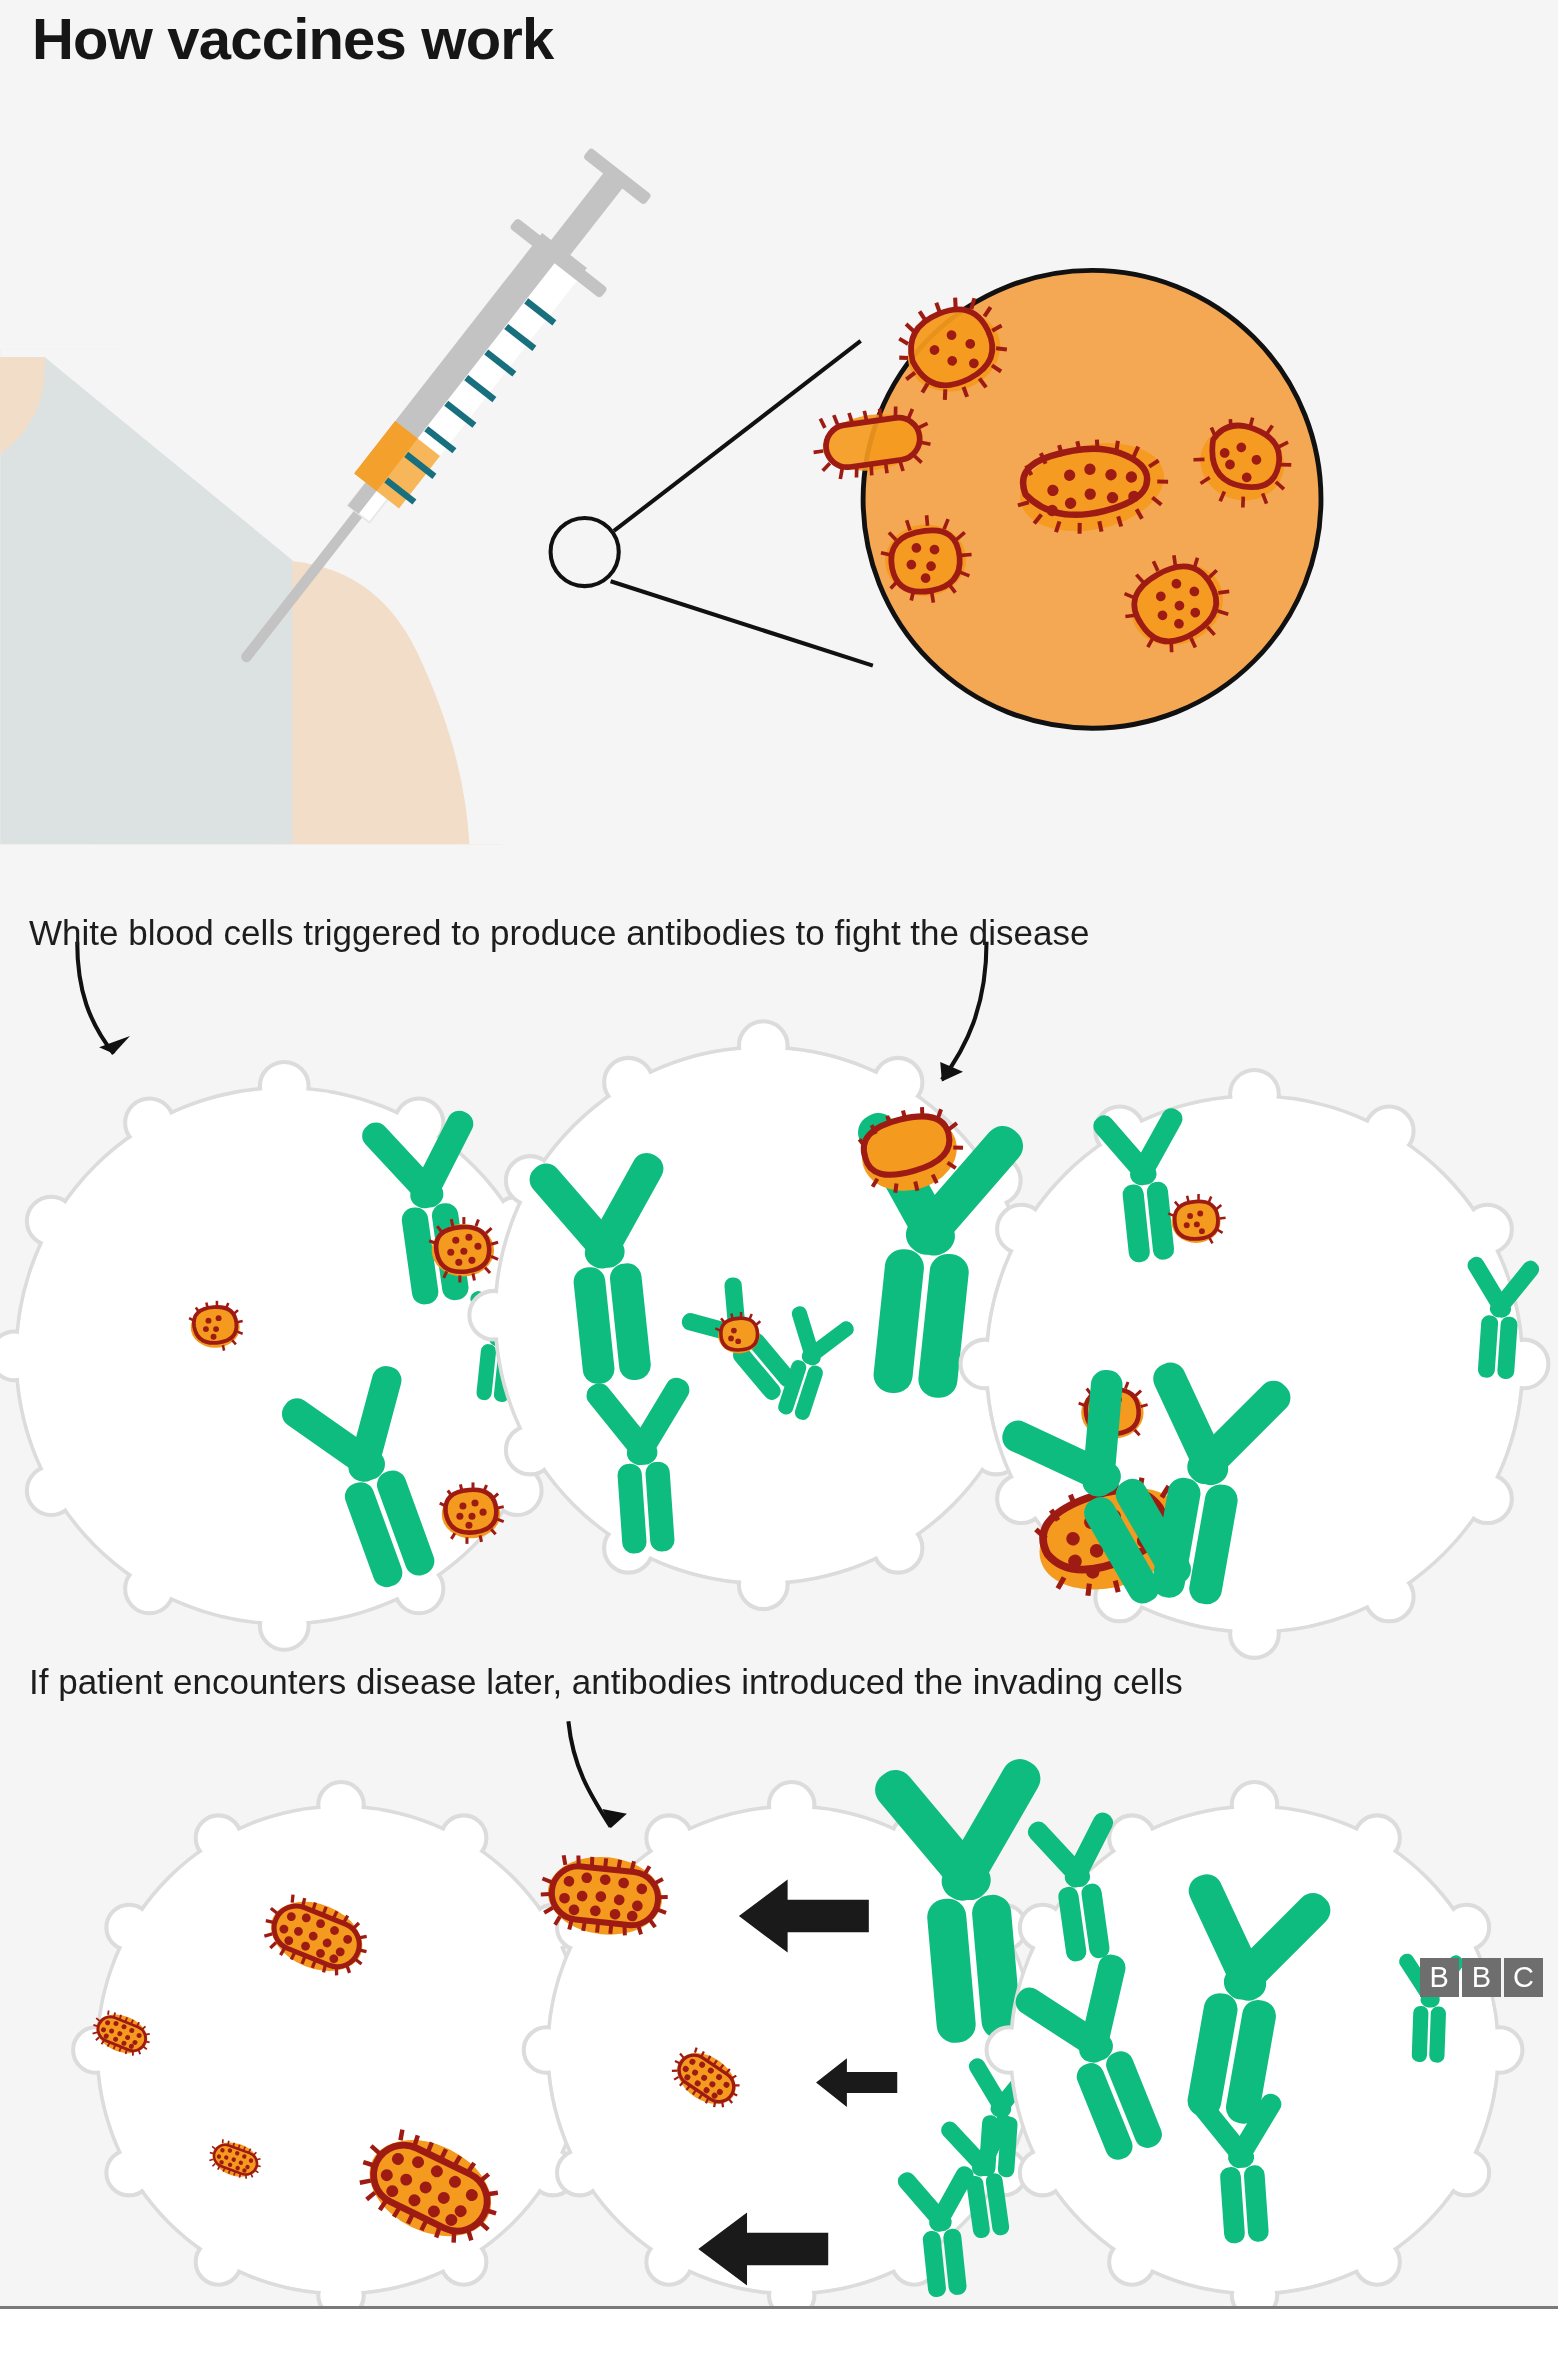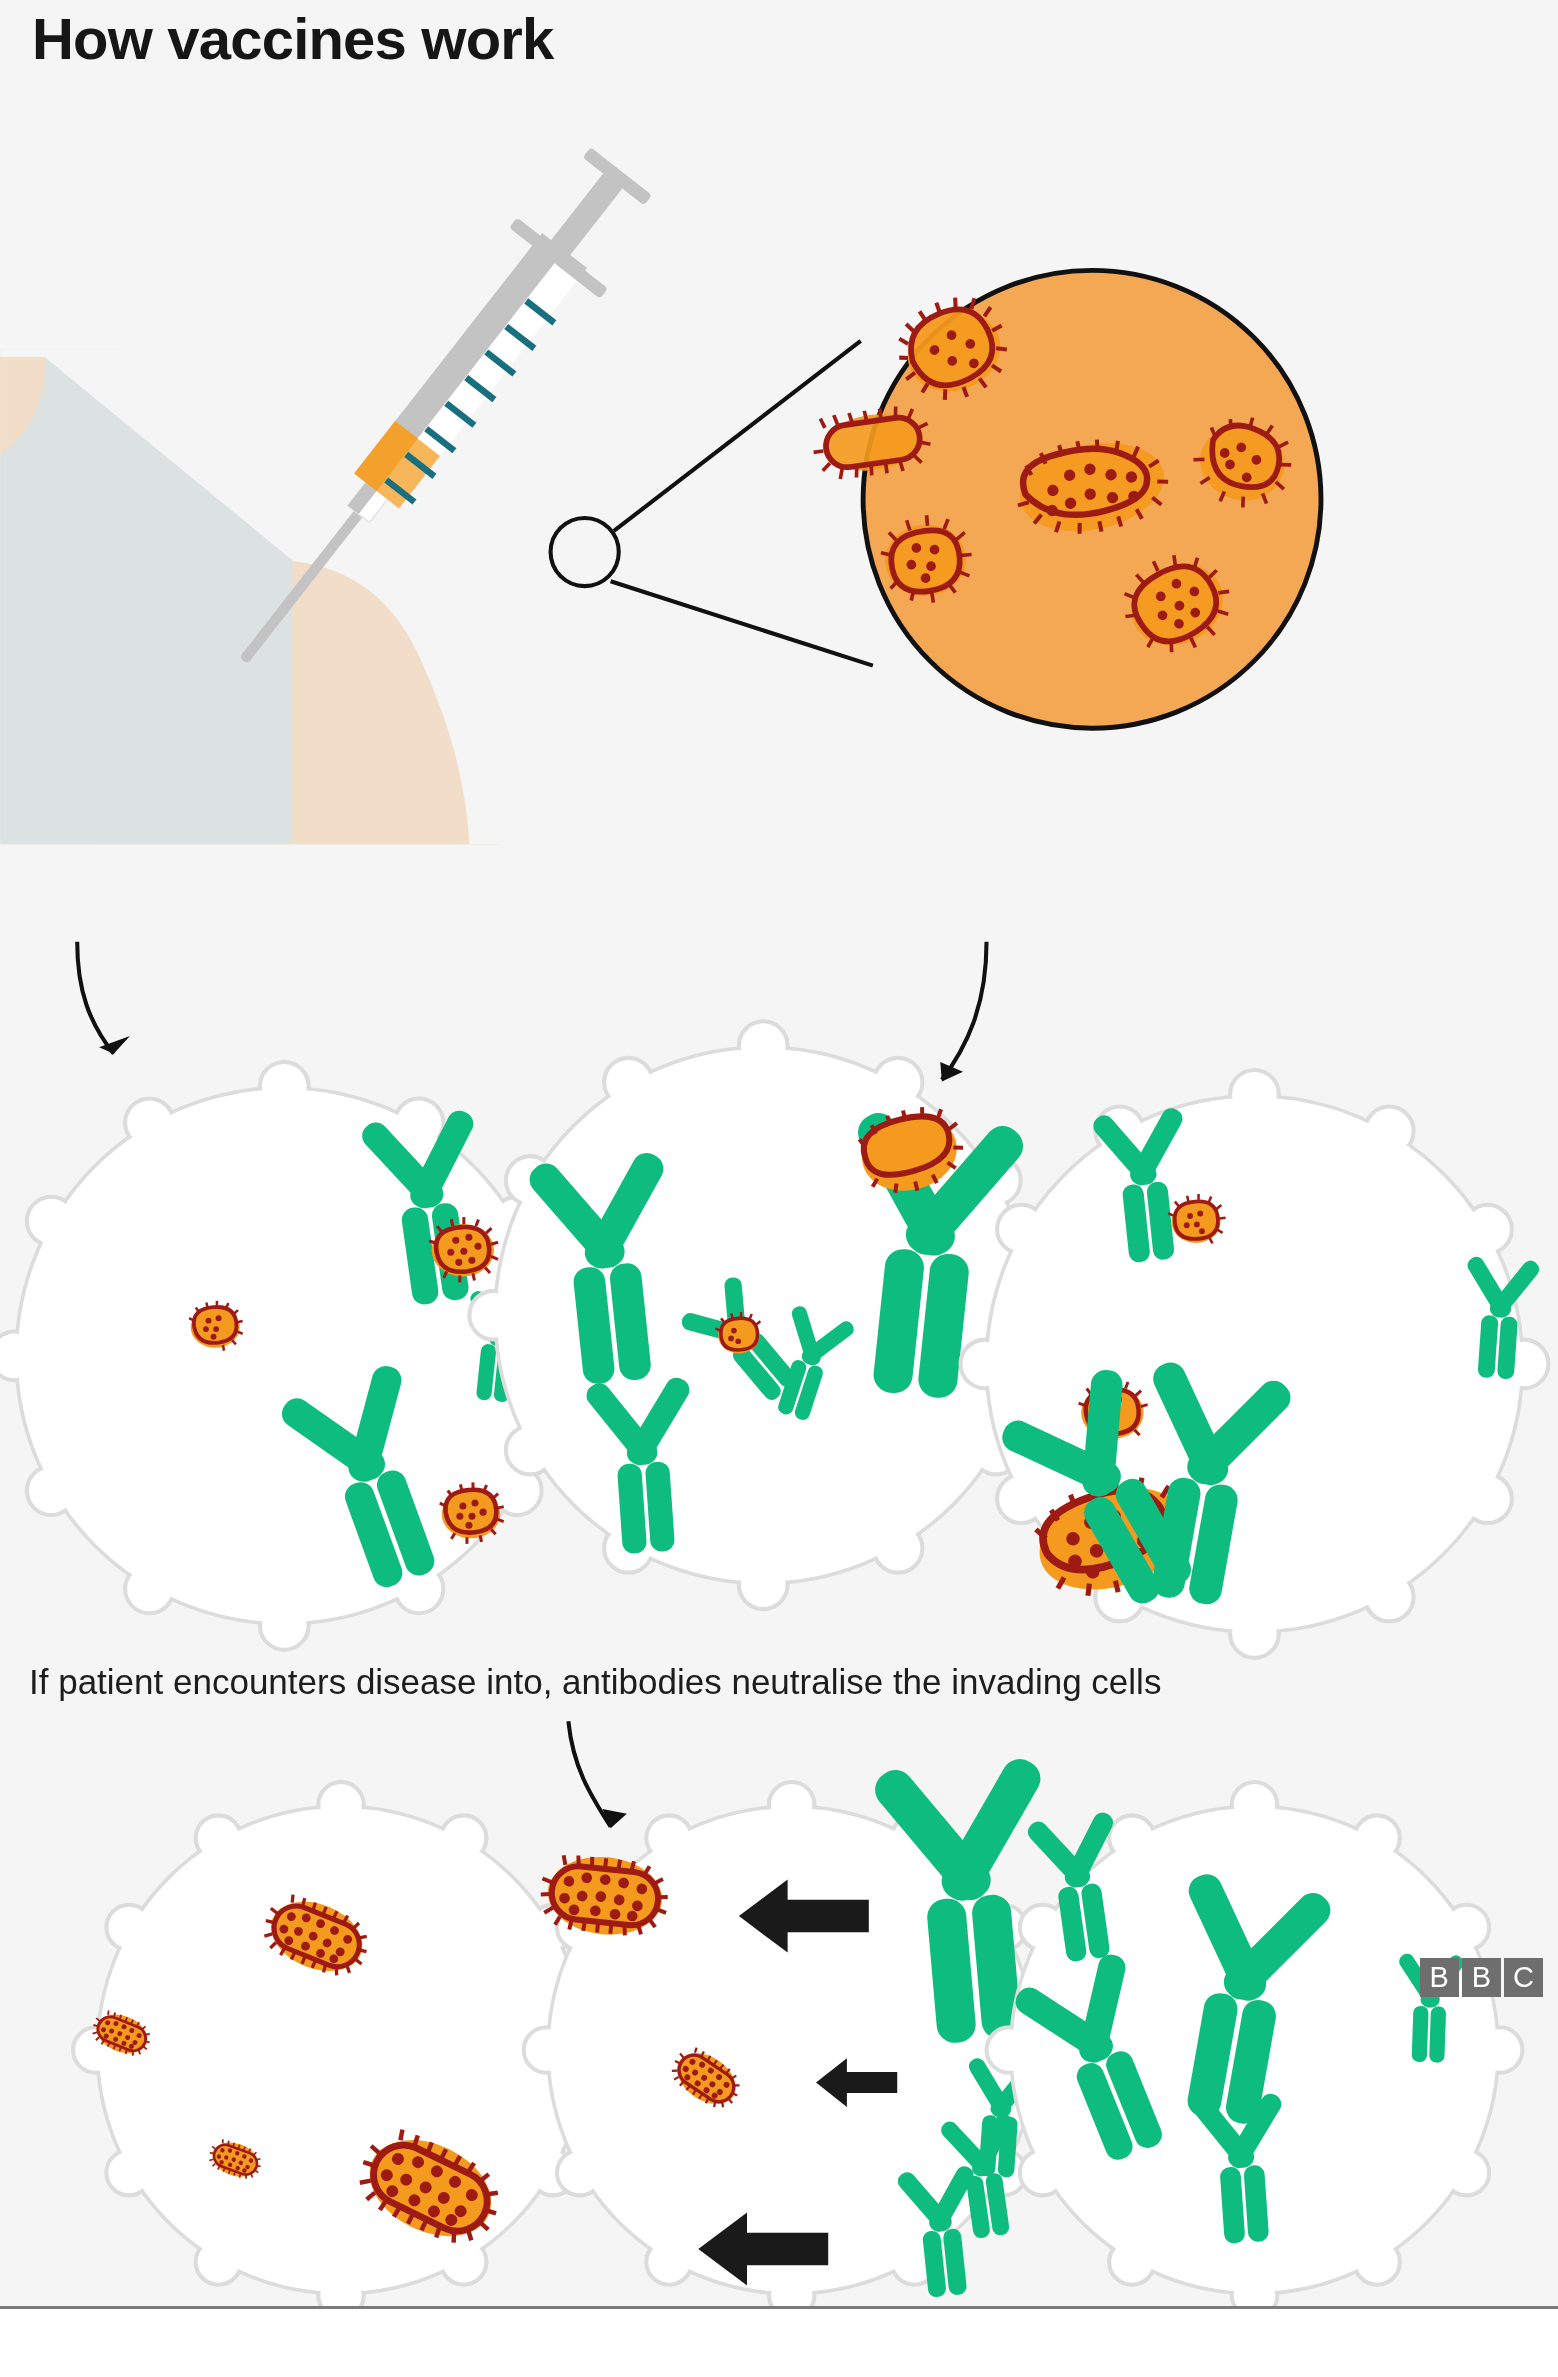--- a/index.html
+++ b/index.html
@@ -305,20 +305,21 @@
               <circle cx="-22" cy="4" r="6"></circle>
             <circle cx="2" cy="2" r="6"></circle>
               <circle cx="16" cy="18" r="6"></circle>
             <circle cx="-8" cy="22" r="6"></circle>
           </g>
         </g>
       </g>
     </g>
   </svg>
 
+  <div class="caption" id="cap2">White blood cells triggered to produce antibodies to fight the disease</div>
 
   <svg class="layer" style="top:958px" width="1559" height="682" viewBox="0 0 1920 840">
     <defs>
 
       <g id="wbc">
         <circle cx="0" cy="0" r="330" fill="#ffffff" stroke="#dcdcdc" stroke-width="5"></circle>
         <g fill="#ffffff" stroke="#dcdcdc" stroke-width="5">
           <circle cx="0" cy="-332" r="30"></circle>
           <circle cx="166" cy="-287" r="30"></circle>
           <circle cx="287" cy="-166" r="30"></circle>
@@ -595,21 +596,21 @@
       </g>
       <g transform="translate(-195,175) rotate(-30) scale(1.5)">
           <use href="#ab"></use>
         </g>
       <g transform="translate(-85,150) rotate(10) scale(1.55)">
           <use href="#ab"></use>
         </g>
     </g>
   </svg>
 
-  <div class="caption" id="cap3">If patient encounters disease into, antibodies neutralise the invading cells</div>
+  <div class="caption" id="cap3">If patient encounters disease later, antibodies introduced the invading cells</div>
 
   <svg class="layer" style="top:1713px" width="1559" height="601" viewBox="0 0 1920 740">
     <defs>
       <g id="wbc3">
         <circle cx="0" cy="0" r="300" fill="#ffffff" stroke="#dcdcdc" stroke-width="5"></circle>
         <g fill="#ffffff" stroke="#dcdcdc" stroke-width="5">
           <circle cx="0" cy="-302" r="28"></circle>
           <circle cx="151" cy="-261" r="28"></circle>
           <circle cx="261" cy="-151" r="28"></circle>
           <circle cx="302" cy="0" r="28"></circle>

